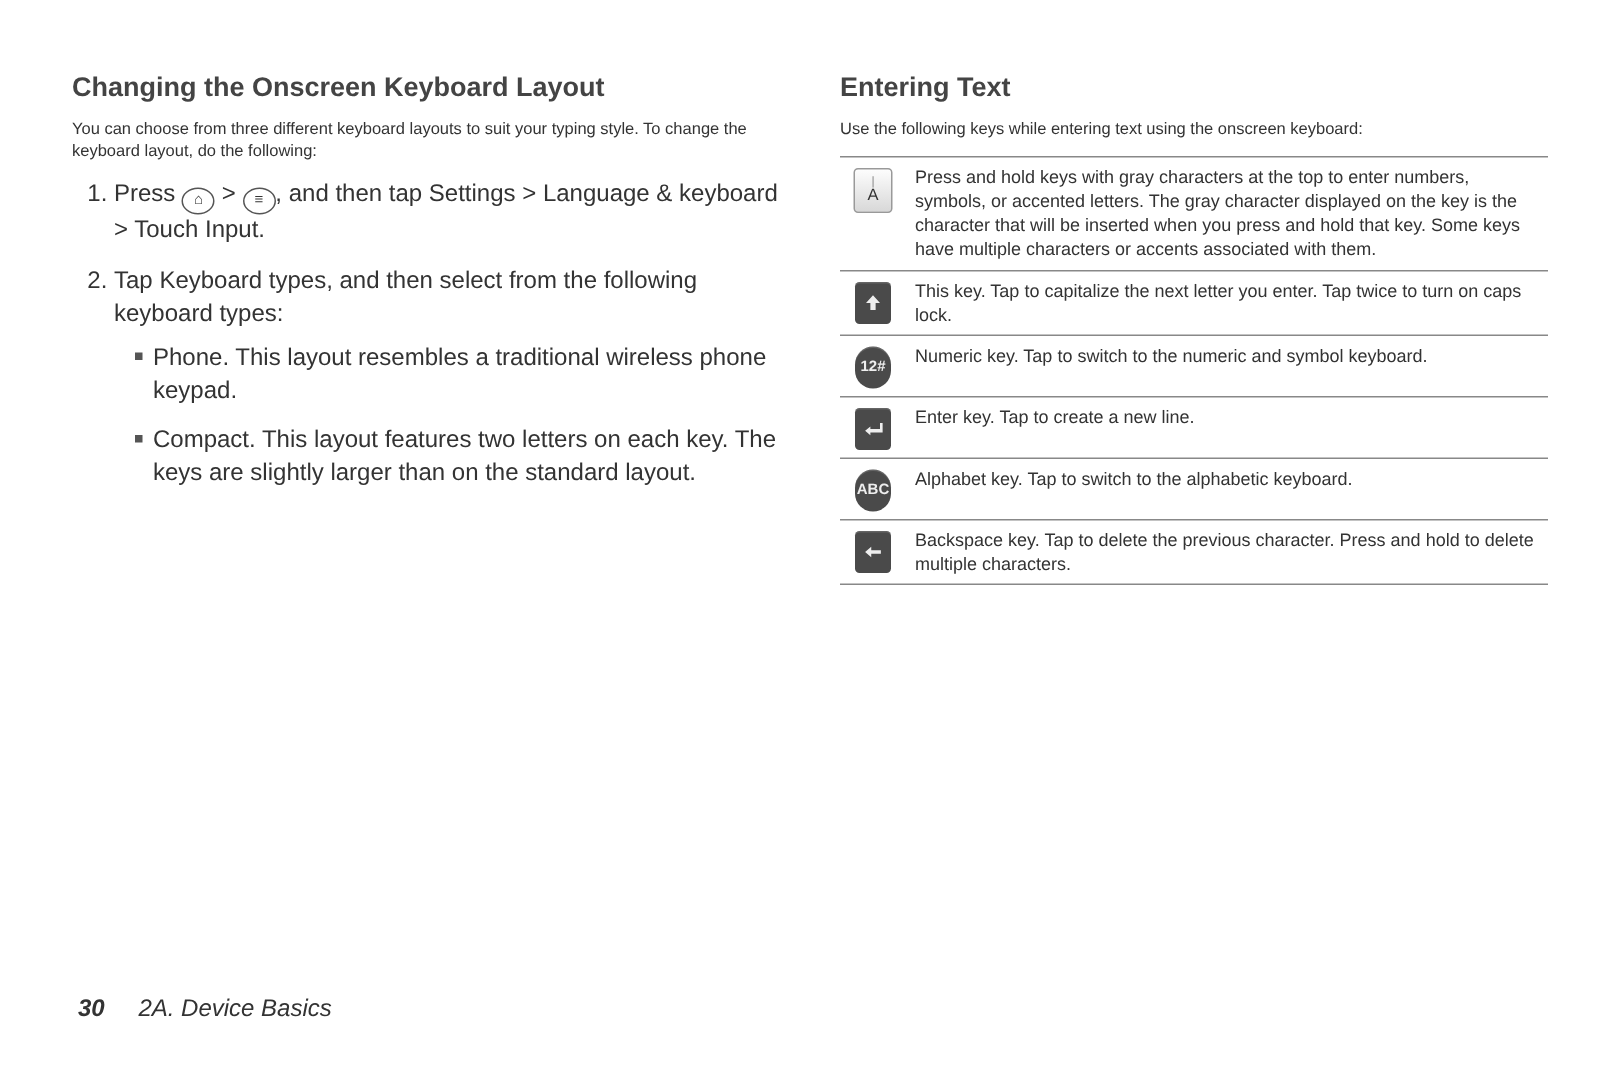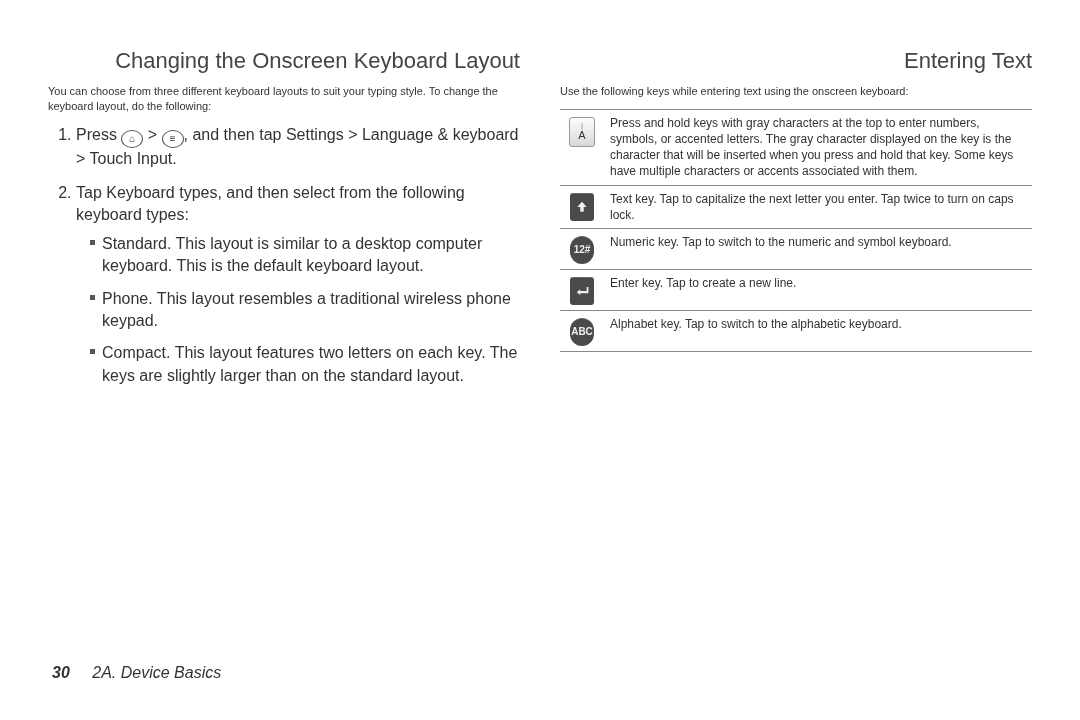--- a/index.html
+++ b/index.html
@@ -14,25 +14,24 @@
   .page {
     display: flex;
     padding: 48px 48px 0 48px;
     gap: 40px;
   }
   .col {
     flex: 1;
     min-width: 0;
   }
   h2 {
-    font-size: 22px;
-    font-weight: 400;
+    font-size: 18px;
+    font-weight: 700;
     color: #444;
     margin: 0 0 10px 0;
-    text-align: right;
   }
   p {
     font-size: 11px;
     line-height: 1.35;
     margin: 0 0 10px 0;
     color: #333;
   }
   ol {
     padding-left: 28px;
     margin: 8px 0;
@@ -140,21 +139,20 @@
   <div class="col">
     <h2>Changing the Onscreen Keyboard Layout</h2>
     <p>You can choose from three different keyboard layouts to suit your typing style. To change the keyboard layout, do the following:</p>
     <ol>
       <li>
         <span>Press </span><span class="circ-icon">⌂</span><span> &gt; </span><span class="circ-icon">≡</span><span>, and then tap </span><b>Settings</b><span> &gt; </span><b>Language &amp; keyboard</b><span> &gt; </span><b>Touch Input</b><span>.</span>
       </li>
       <li>
         <span>Tap </span><b>Keyboard types</b><span>, and then select from the following keyboard types:</span>
         <ul class="sub">
-          <li><b>Standard</b><span>. This layout is similar to a desktop computer keyboard. This is the default keyboard layout.</span></li>
           <li><b>Phone</b><span>. This layout resembles a traditional wireless phone keypad.</span></li>
           <li><b>Compact</b><span>. This layout features two letters on each key. The keys are slightly larger than on the standard layout.</span></li>
         </ul>
       </li>
     </ol>
   </div>
 
   <div class="col">
     <h2>Entering Text</h2>
     <p>Use the following keys while entering text using the onscreen keyboard:</p>
@@ -170,21 +168,21 @@
         <div class="ktext">Press and hold keys with gray characters at the top to enter numbers, symbols, or accented letters. The gray character displayed on the key is the character that will be inserted when you press and hold that key. Some keys have multiple characters or accents associated with them.</div>
       </div>
       <div class="krow">
         <div class="kicon">
             <span class="key-dark">
               <svg viewBox="0 0 24 24">
                 <path fill="#eee" d="M12 3l8 9h-5v8h-6v-8H4z"></path>
               </svg>
             </span>
           </div>
-        <div class="ktext"><b>Text</b><span> key. Tap to capitalize the next letter you enter. Tap twice to turn on caps lock.</span></div>
+        <div class="ktext"><b>This</b><span> key. Tap to capitalize the next letter you enter. Tap twice to turn on caps lock.</span></div>
       </div>
       <div class="krow">
         <div class="kicon">
             <span class="key-dark txt">12#</span>
           </div>
         <div class="ktext"><b>Numeric</b><span> key. Tap to switch to the numeric and symbol keyboard.</span></div>
       </div>
       <div class="krow">
         <div class="kicon">
             <span class="key-dark">
@@ -194,20 +192,30 @@
             </span>
           </div>
         <div class="ktext"><b>Enter</b><span> key. Tap to create a new line.</span></div>
       </div>
       <div class="krow">
         <div class="kicon">
             <span class="key-dark txt">ABC</span>
           </div>
         <div class="ktext"><b>Alphabet</b><span> key. Tap to switch to the alphabetic keyboard.</span></div>
       </div>
+      <div class="krow">
+        <div class="kicon">
+            <span class="key-dark">
+              <svg viewBox="0 0 24 24">
+                <path fill="#eee" d="M3 12l7-6v4h11v4H10v4z"></path>
+              </svg>
+            </span>
+          </div>
+        <div class="ktext"><b>Backspace</b><span> key. Tap to delete the previous character. Press and hold to delete multiple characters.</span></div>
+      </div>
     </div>
   </div>
 </div>
 
 <div class="footer">
   <span class="pn">30</span>
   <span>2A. Device Basics</span>
 </div>
 
 </body></html>

